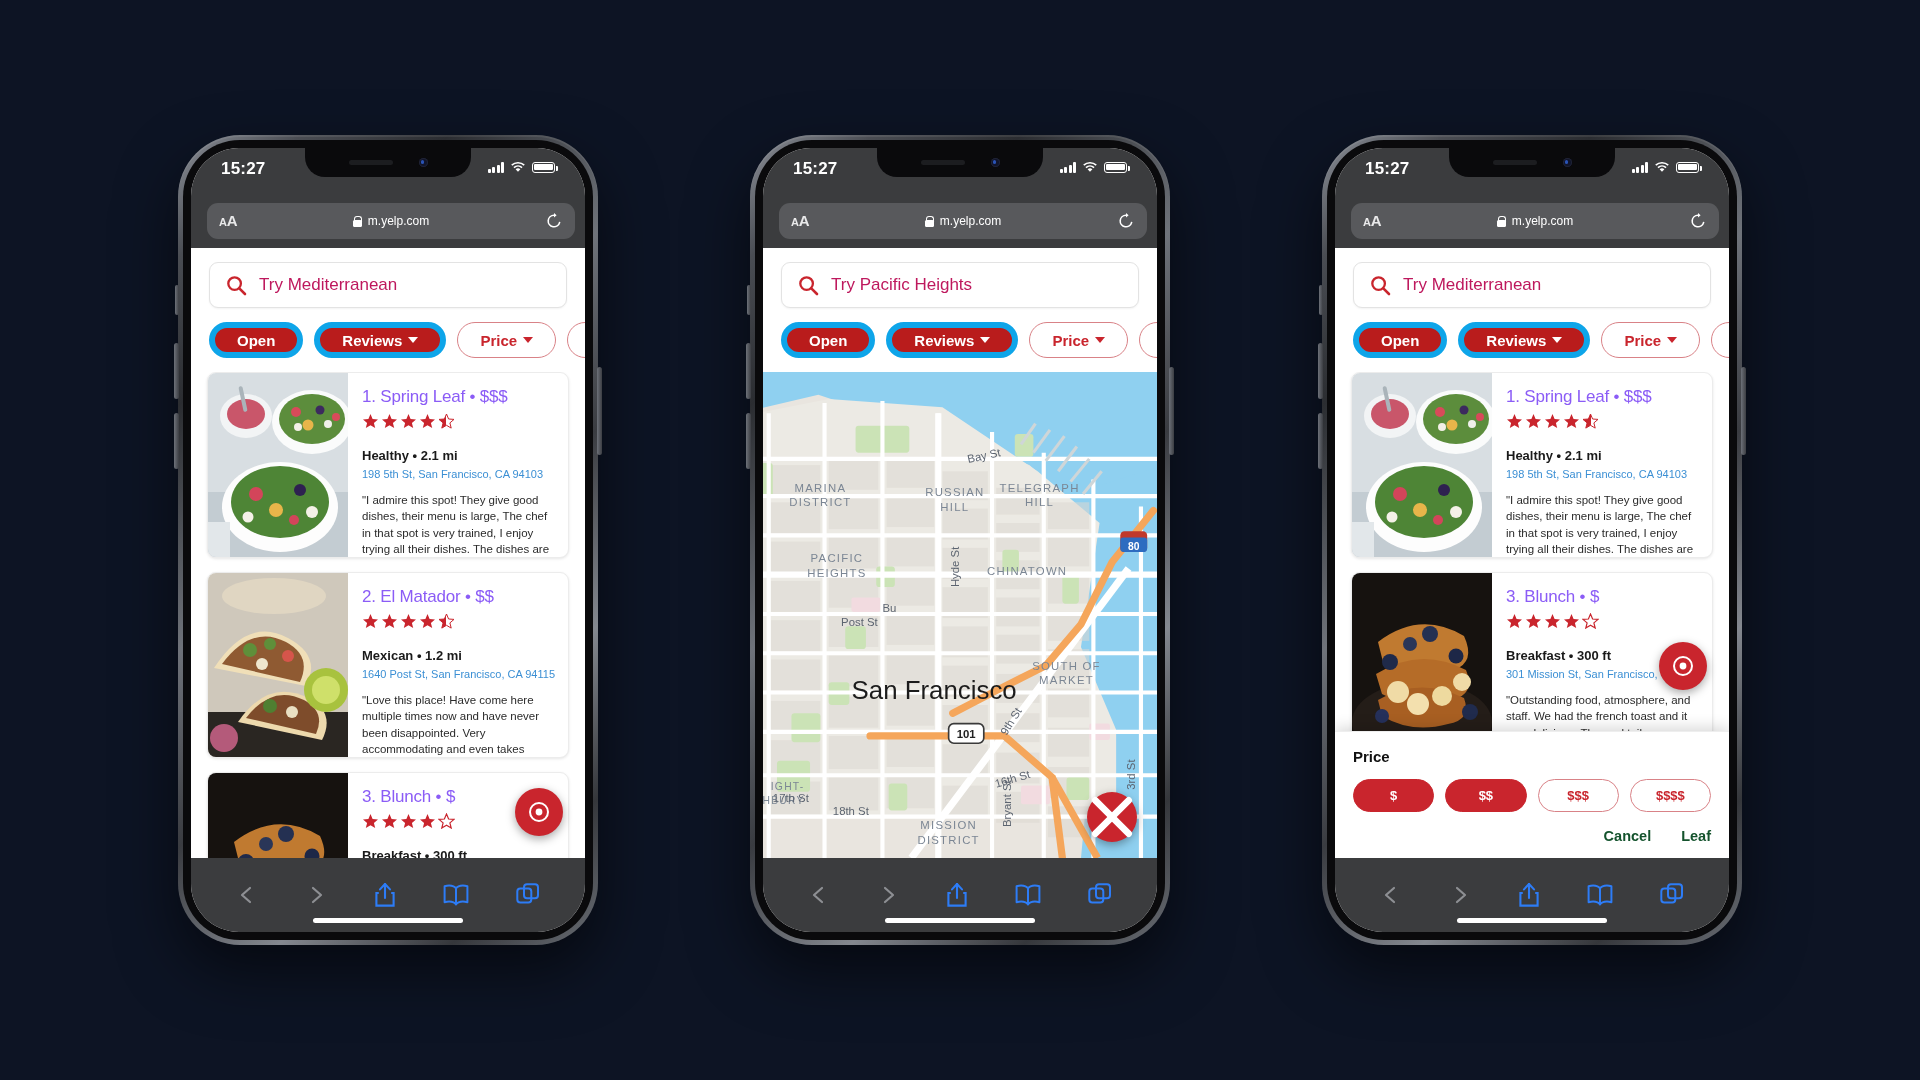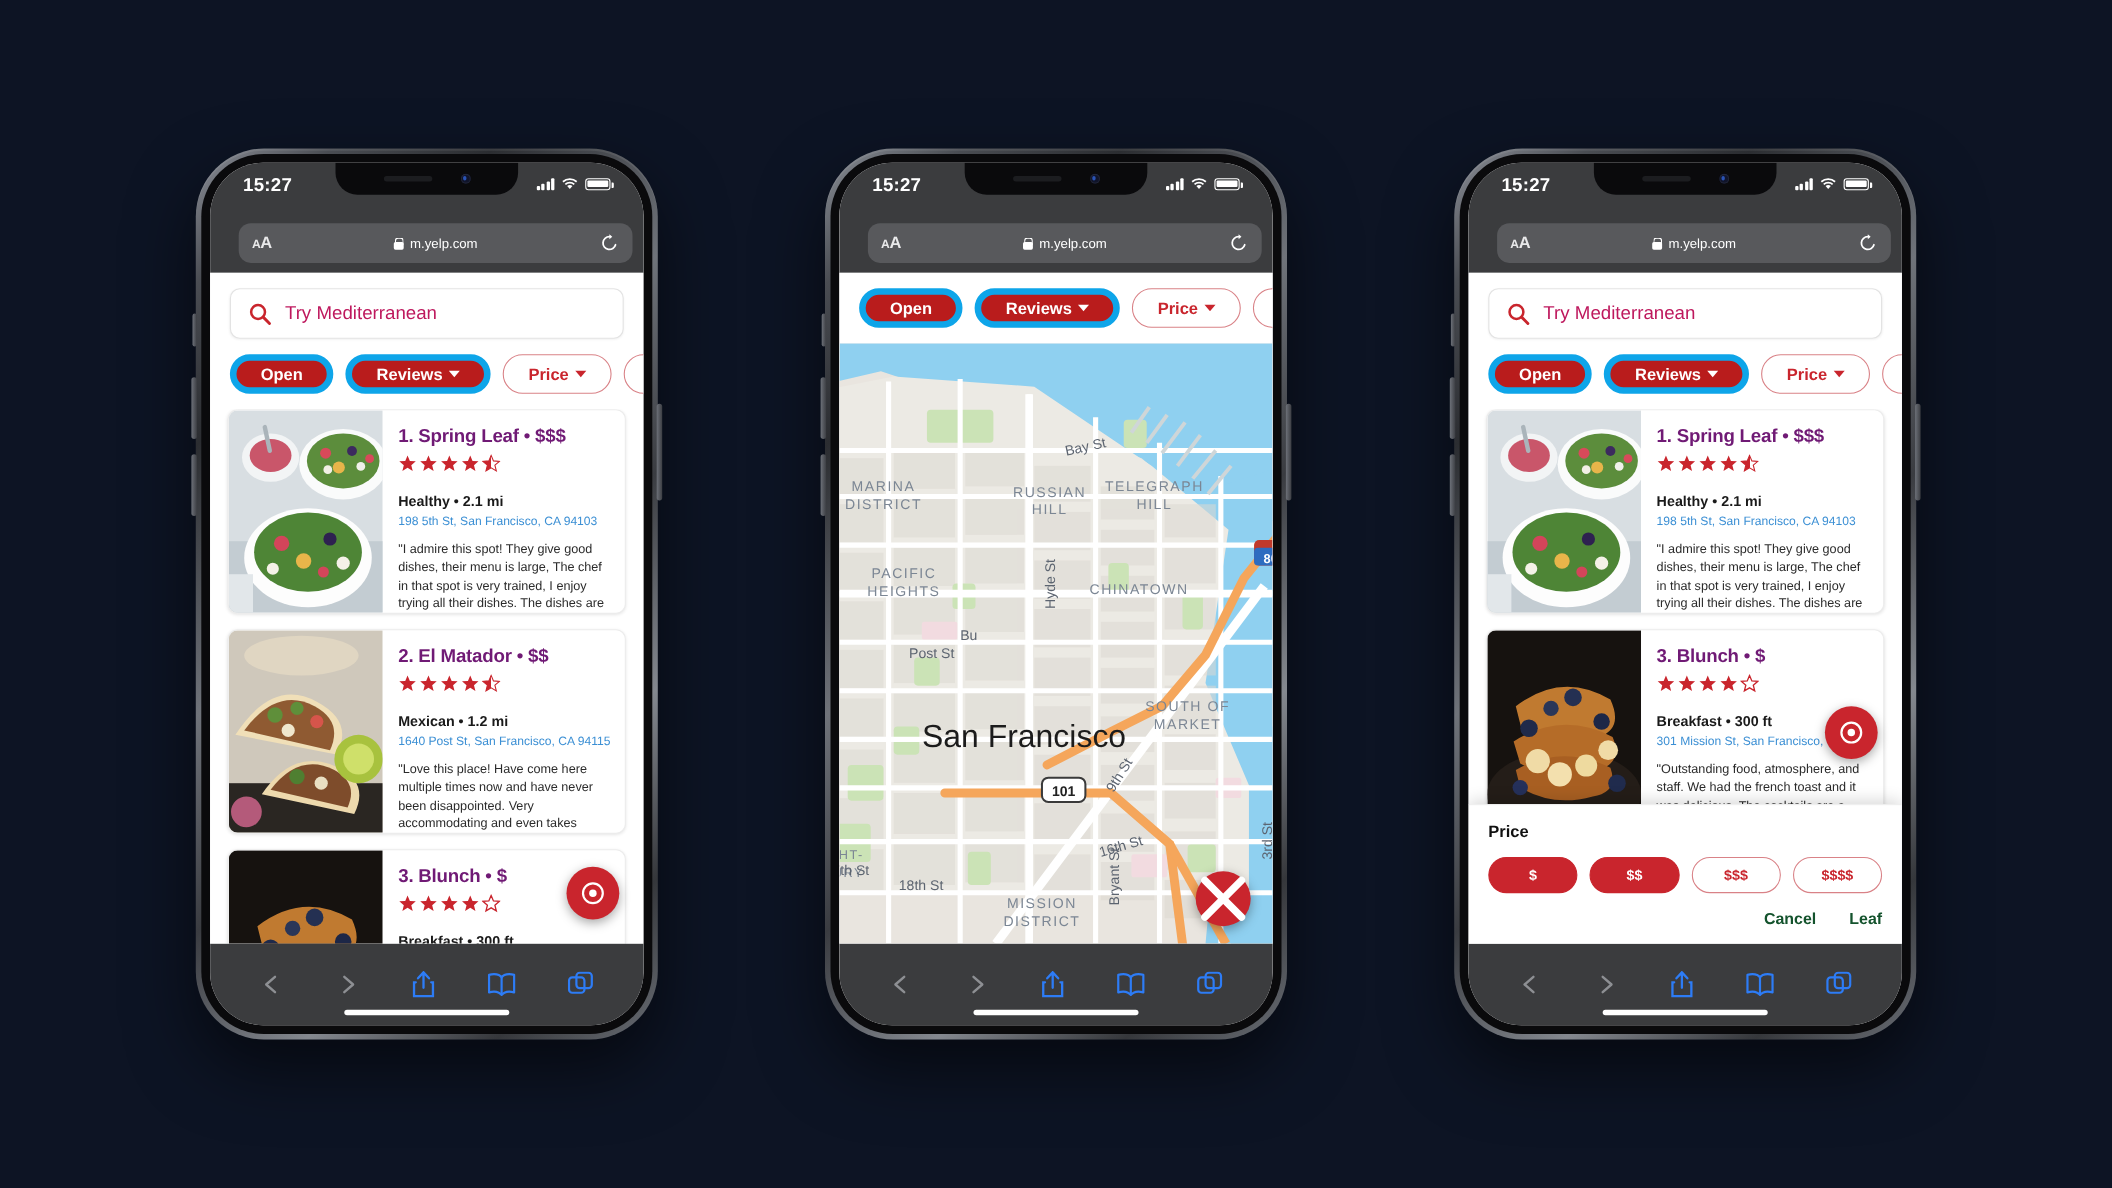--- a/index.html
+++ b/index.html
@@ -56,21 +56,21 @@
     width:166px; height:29px; background:#0a0a0c; border-radius:0 0 20px 20px; z-index:6;
     display:flex; align-items:center; justify-content:center; gap:26px;
   }
   .speaker{ width:44px; height:5px; background:#1c1d20; border-radius:3px; }
   .cam{ width:9px; height:9px; border-radius:50%; background:#10142a; box-shadow:0 0 0 1px #202436 inset; position:relative;}
   .cam::after{content:"";position:absolute;left:2px;top:2px;width:3.5px;height:3.5px;border-radius:50%;background:#2a53b5;}
 
   
   .urlbar{
     height:48px; background:#3b3c3e; flex:0 0 auto;
-    display:flex; align-items:center; padding:0 10px 6px 26px; gap:6px;
+    display:flex; align-items:center; padding:0 10px 6px 16px; gap:6px;
   }
   .url-pill{
     flex:1; height:36px; background:#58595c; border-radius:11px;
     display:flex; align-items:center; padding:0 12px; position:relative;
   }
   .aa{ color:#e9e9ea; font-weight:bold; letter-spacing:-.3px; line-height:1; }
   .aa .s{ font-size:11px; } .aa .b{ font-size:15px; }
   .url-center{ position:absolute; left:0; right:0; display:flex; align-items:center; justify-content:center; gap:6px; pointer-events:none;}
   .lock{ width:9px; height:11px; position:relative; }
   .lock::before{ content:""; position:absolute; left:1.5px; top:0; width:6px; height:6px; border:1.6px solid #fff; border-bottom:none; border-radius:3px 3px 0 0;}
@@ -103,21 +103,21 @@
   .chip.ghost .caret{ border-top:6px solid #c9252d; }
 
   .list{ flex:1; overflow:hidden; padding:0 16px; }
   .card{
     background:#fff; border:1px solid #ececec; border-radius:9px; overflow:hidden;
     box-shadow:0 1px 3px rgba(0,0,0,.10); display:flex; margin-bottom:14px; height:186px;
   }
   .thumb{ width:140px; flex:0 0 auto; position:relative; overflow:hidden; }
   .thumb svg{ position:absolute; inset:0; width:100%; height:100%; }
   .cbody{ flex:1; padding:14px 12px 0 14px; min-width:0; }
-  .cname{ font-size:17px; font-weight:bold; color:#701a75; letter-spacing:-.2px; white-space:nowrap; }
+  .cname{ font-size:17px; font-weight:normal; color:#8b5cf6; letter-spacing:-.2px; white-space:nowrap; }
   .stars{ margin-top:6px; display:flex; gap:2px; }
   .cat{ margin-top:18px; font-size:13px; font-weight:bold; color:#1a1a1a; }
   .addr{ margin-top:5px; font-size:11px; color:#3b8fd4; white-space:nowrap; overflow:hidden; }
   .quote{ margin-top:12px; font-size:11.5px; line-height:1.42; color:#2b2b2b; }
 
   .fab{
     position:absolute; width:48px; height:48px; border-radius:50%;
     background:#c9252d; right:22px; bottom:22px;
     display:flex; align-items:center; justify-content:center;
     box-shadow:0 3px 10px rgba(0,0,0,.35); z-index:20;
@@ -480,20 +480,29 @@
           <div class="reload">
             <svg width="18" height="18" viewBox="0 0 18 18">
                 <path d="M9 3.2a5.8 5.8 0 1 0 5.6 7.3" stroke="#fff" stroke-width="1.6" fill="none" stroke-linecap="round"></path>
                 <path d="M9 .9 11.6 3.3 9 5.6z" fill="#fff"></path>
               </svg>
           </div>
         </div>
       </div>
 
       <div class="app">
+        <div class="searchwrap">
+          <div class="searchbox">
+            <svg class="mag" width="21" height="21" viewBox="0 0 21 21">
+                <circle cx="8.6" cy="8.6" r="6.3" stroke="#c9252d" stroke-width="2.3" fill="none"></circle>
+                <line x1="13.3" y1="13.3" x2="19" y2="19" stroke="#c9252d" stroke-width="2.6" stroke-linecap="round"></line>
+              </svg>
+            <span class="ph">Try Pacific Heights</span>
+          </div>
+        </div>
 
         <div class="filters">
           <div class="chip solid">
               <span>Open</span>
             </div>
           <div class="chip solid">
               <span>Reviews</span>
               <i class="caret"></i>
             </div>
           <div class="chip ghost">

